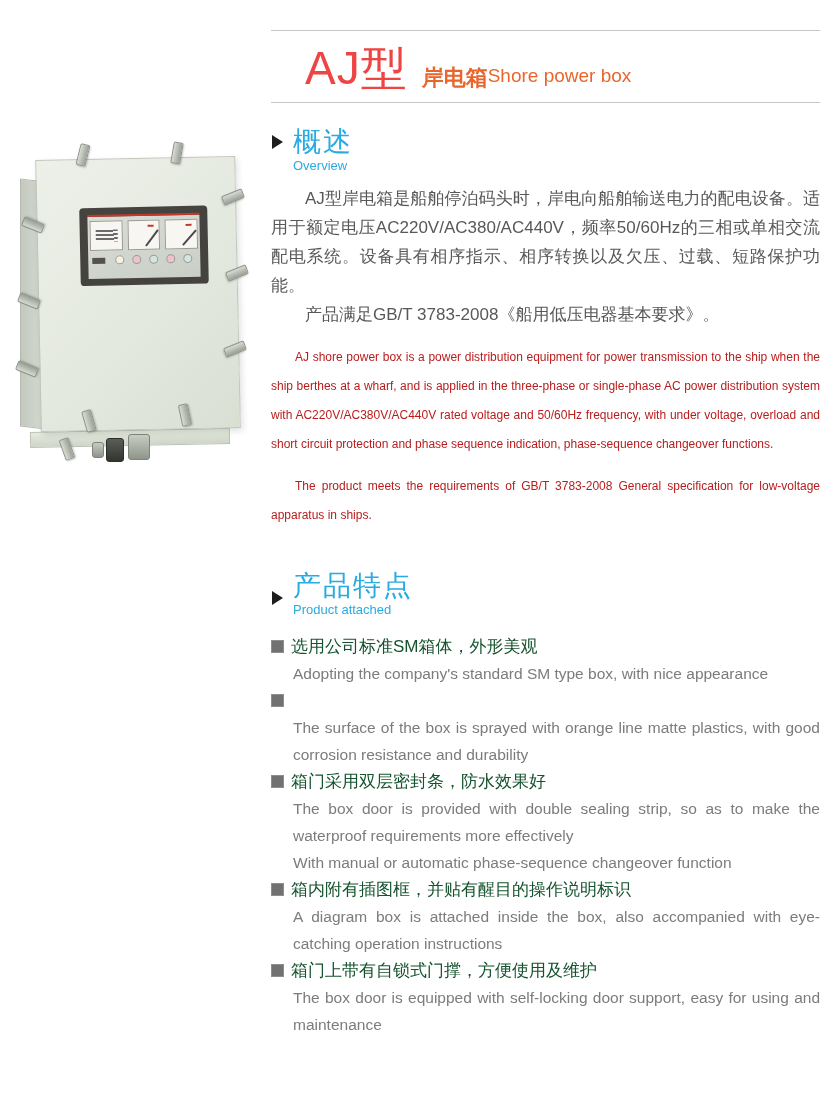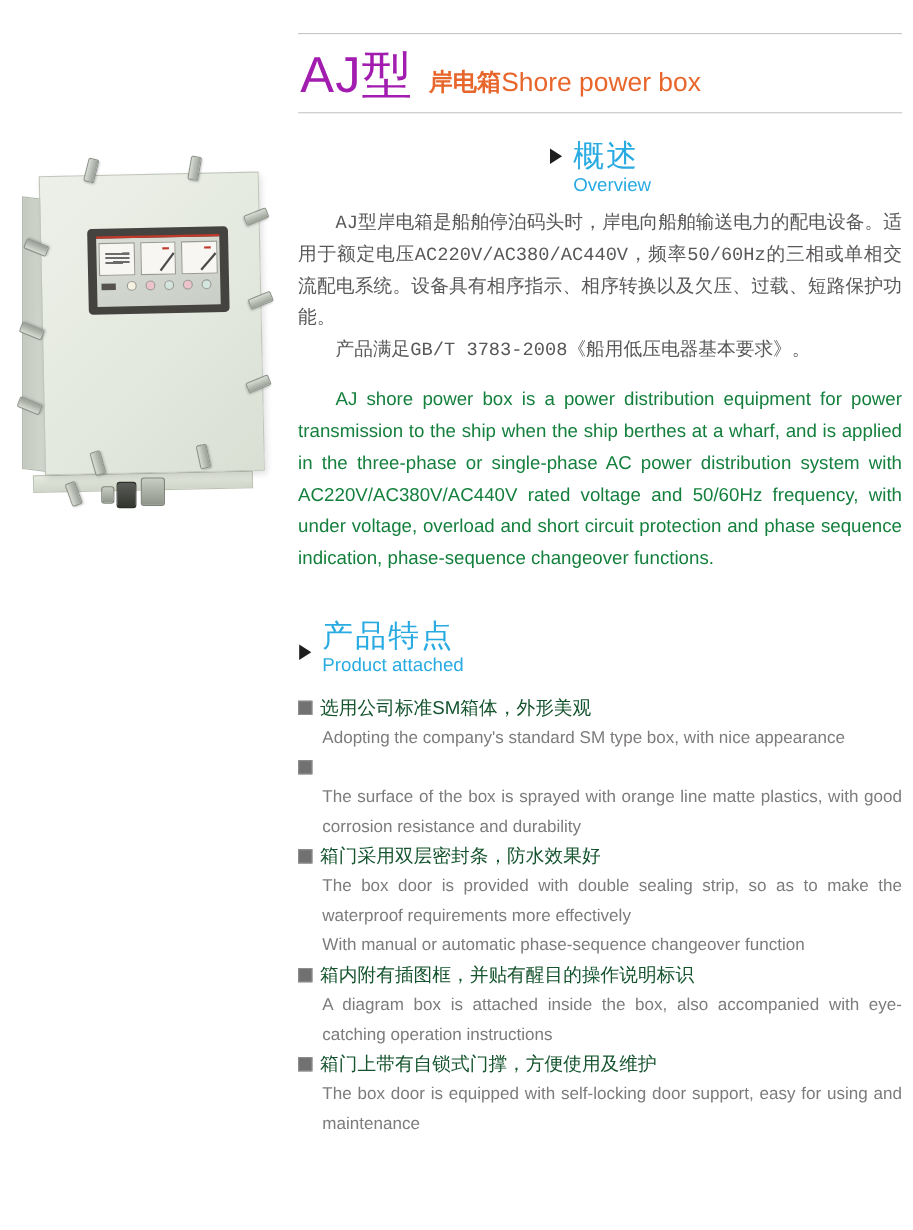--- a/index.html
+++ b/index.html
@@ -5,36 +5,36 @@
   * { margin:0; padding:0; box-sizing:border-box; }
   body { background:#ffffff; font-family:"Liberation Sans","DejaVu Sans",sans-serif; }
   .page { position:relative; width:830px; height:1118px; background:#ffffff; overflow:hidden; }
 
   
   .content { position:absolute; left:271px; top:0; width:549px; }
   .rule { border-top:1px solid #c6c6c6; height:0; }
   .rule-top { margin-top:30px; }
 
   .title-row { display:flex; align-items:flex-end; padding:13px 0 10px 2px; }
-  .model { font-size:46px; line-height:1.05; color:#a21caf; letter-spacing:1px; }
+  .model { font-size:46px; line-height:1.05; color:#ef4444; letter-spacing:1px;margin-left:32px; }
   .title-sub { margin-left:14px; display:flex; flex-direction:row; padding-bottom:2px; }
   .t-cn { font-size:22px; font-weight:bold; color:#e8662c; line-height:1.15; }
-  .t-en { font-size:24px; color:#e8662c; line-height:1.2; }
+  .t-en { font-size:19px; color:#e8662c; line-height:1.2; }
 
   .section-header { display:flex; align-items:flex-start; margin-left:1px; }
   .tri { width:0; height:0; border-left:11px solid #1e1e1e; border-top:7px solid transparent;
          border-bottom:7px solid transparent; margin:9px 10px 0 0; flex:none; }
   .sh-cn { font-size:28px; color:#29abe2; line-height:1.15; letter-spacing:2px; }
-  .sh-en { font-size:17px; color:#29abe2; line-height:1.25; }
+  .sh-en { font-size:13px; color:#29abe2; line-height:1.25; }
 
-  .overview-header { margin-top:23px;justify-content:center; }
+  .overview-header { margin-top:23px; }
   .cn-paras { margin-top:9px; }
-  .p-cn { font-size:17px; line-height:29px; color:#595757; text-align:justify; text-indent:2em;font-family:Liberation Mono, monospace; }
+  .p-cn { font-size:17px; line-height:29px; color:#595757; text-align:justify; text-indent:2em; }
   .en-paras { margin-top:14px; }
-  .p-en { font-size:17px; line-height:29px; color:#15803d; text-align:justify; text-indent:2em;margin-top:13px; }
+  .p-en { font-size:12px; line-height:29px; color:#b91c1c; text-align:justify; text-indent:2em;margin-top:13px; }
 
   .features-header { margin-top:40px;align-items:center; }
   .feat-list { margin-top:15px; }
   .feat-cn { font-size:17px; line-height:27px; color:#14532d; }
   .sq { display:inline-block; width:13px; height:13px; background:#717171; border:1px solid #8d8d8d;
         margin-right:7px; vertical-align:-1px; }
   .feat-en { margin-left:22px; font-size:15.5px; line-height:27px; color:#7d7b7b; text-align:justify; }
 
   
   .photo { position:absolute; left:14px; top:142px; width:248px; height:322px; }
@@ -143,20 +143,21 @@
       </span>
     </div>
 
     <div class="cn-paras">
       <p class="p-cn">AJ型岸电箱是船舶停泊码头时，岸电向船舶输送电力的配电设备。适用于额定电压AC220V/AC380/AC440V，频率50/60Hz的三相或单相交流配电系统。设备具有相序指示、相序转换以及欠压、过载、短路保护功能。</p>
       <p class="p-cn">产品满足GB/T 3783-2008《船用低压电器基本要求》。</p>
     </div>
 
     <div class="en-paras">
       <p class="p-en">AJ shore power box is a power distribution equipment for power transmission to the ship when the ship berthes at a wharf, and is applied in the three-phase or single-phase AC power distribution system with AC220V/AC380V/AC440V rated voltage and 50/60Hz frequency, with under voltage, overload and short circuit protection and phase sequence indication, phase-sequence changeover functions.</p>
+      <p class="p-en">The product meets the requirements of GB/T 3783-2008 General specification for low-voltage apparatus in ships.</p>
     </div>
 
     <div class="section-header features-header">
       <span class="tri"></span>
       <span>
         <div class="sh-cn">产品特点</div>
         <div class="sh-en">Product attached</div>
       </span>
     </div>
 

